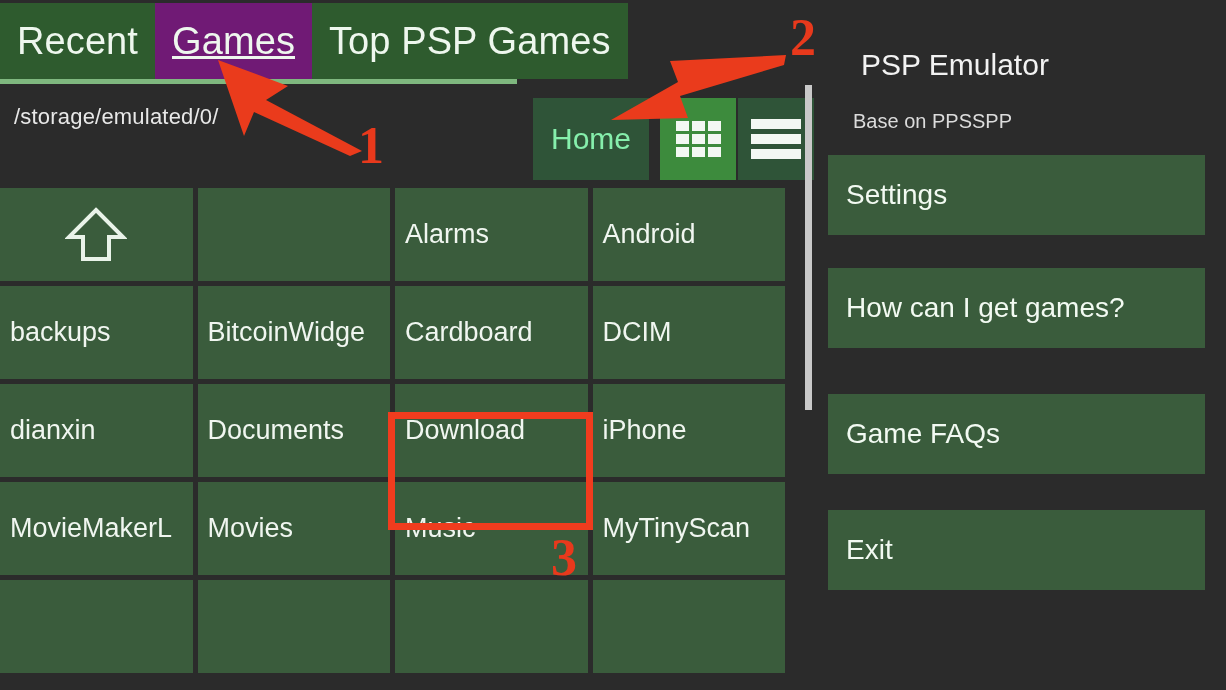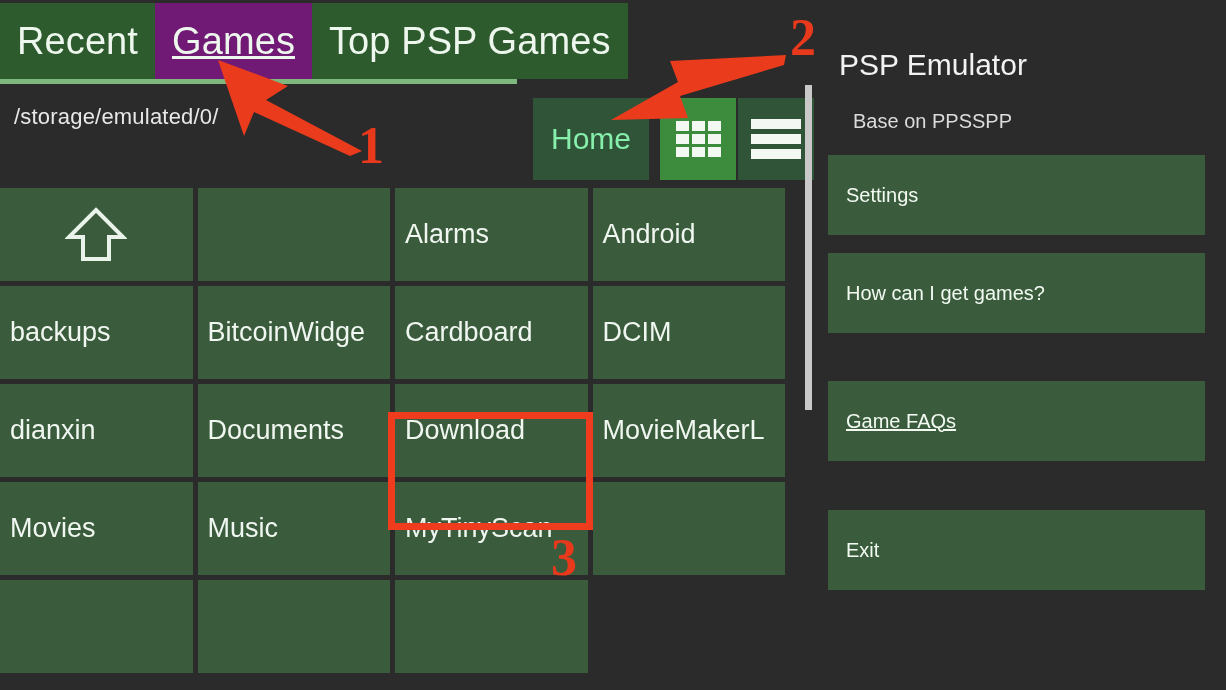--- a/index.html
+++ b/index.html
@@ -151,39 +151,39 @@
 
   
   #sidebar {
     position: absolute;
     left: 815px; top: 0;
     width: 411px; height: 690px;
     background: #2b2b2b;
   }
   #sidebar-title {
     position: absolute;
-    left: 24px; top: 48px;
+    left: 46px; top: 48px;
     color: #f2f2f2;
     font-size: 30px;
   }
   #sidebar-subtitle {
     position: absolute;
     left: 38px; top: 110px;
     color: #dcdcdc;
     font-size: 20px;
     text-align: center;
   }
   .sidebar-button {
     position: absolute;
     left: 13px;
     width: 377px;
     height: 80px;
     background: #3a5c3c;
     color: #f2faf2;
-    font-size: 20px;
+    font-size: 28px;
     display: flex;
     align-items: center;
     padding-left: 18px;
     cursor: pointer;
   }
 
   
   .annot-num {
     position: absolute;
     color: #e8391c;
@@ -283,20 +283,23 @@
 
       <div class="file-cell">
         <span>dianxin</span>
       </div>
       <div class="file-cell">
         <span>Documents</span>
       </div>
       <div class="file-cell">
         <span>Download</span>
       </div>
+      <div class="file-cell">
+        <span>iPhone</span>
+      </div>
 
       <div class="file-cell">
         <span>MovieMakerL</span>
       </div>
       <div class="file-cell">
         <span>Movies</span>
       </div>
       <div class="file-cell">
         <span>Music</span>
       </div>
@@ -320,24 +323,24 @@
     </div>
   </div>
 
   <div id="sidebar">
     <div id="sidebar-title">PSP Emulator</div>
     <div id="sidebar-subtitle">Base on PPSSPP</div>
 
     <div class="sidebar-button" style="top:155px;">
       <span>Settings</span>
     </div>
-    <div class="sidebar-button" style="top:253px;">
+    <div class="sidebar-button" style="top:268px;">
       <span>How can I get games?</span>
     </div>
-    <div class="sidebar-button" style="top:381px;text-decoration:underline;">
+    <div class="sidebar-button" style="top:394px;">
       <span>Game FAQs</span>
     </div>
     <div class="sidebar-button" style="top:510px;">
       <span>Exit</span>
     </div>
   </div>
 
   <svg class="annot-arrow" style="left:210px; top:52px;" width="175" height="105" viewBox="0 0 175 105">
     <path d="M8 8 L78 34 L56 48 L152 99 L140 104 L44 60 L34 84 Z" fill="#ea3b1c"></path>
   </svg>

